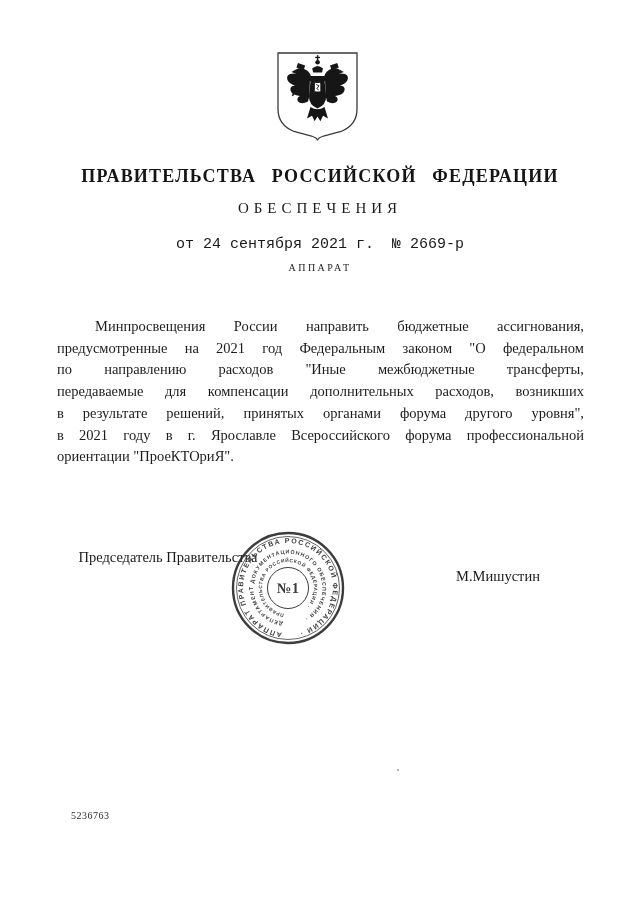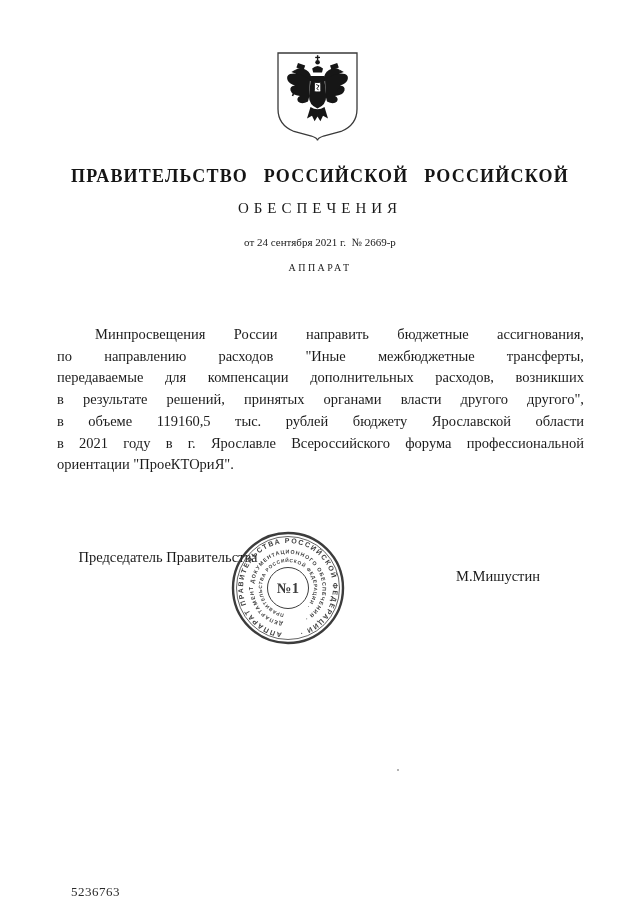--- a/index.html
+++ b/index.html
@@ -18,53 +18,53 @@
     font-size:18px;font-weight:bold;
     letter-spacing:1.2px;word-spacing:10px;
     color:#151515;
   }
   .doc-type{
     top:200px;
     font-size:15px;letter-spacing:5px;
   }
   .date-line{
     top:236px;
-    font-size:11px;
+    font-size:15px;
+    font-family:Liberation Mono, monospace;
   }
   .city{
     top:262px;
     font-size:10px;letter-spacing:2.5px;
   }
   .body-text{
     top:316px;left:57px;width:527px;
     font-size:14.5px;line-height:21.7px;
     color:#1c1c1c;
-    margin-top:8px;
   }
   .body-line{
     text-align:justify;
     text-align-last:justify;
     white-space:normal;
   }
   .body-line.first{padding-left:38px;}
   .body-line.last{text-align-last:left;}
   .sig-position{
     left:72px;top:547px;width:192px;
     font-size:14.5px;line-height:20px;
     text-align:center;
   }
   .sig-name{
     top:568px;left:423px;width:150px;
     font-size:14.5px;text-align:center;
   }
   .arms-svg{left:277px;top:52px;}
   .stamp-svg{left:230px;top:530px;opacity:0.93;}
   .serial{
-    left:71px;top:884px;
-    font-size:13px;letter-spacing:0.5px;color:#2a2a2a;text-align:center;
+    left:71px;top:810px;
+    font-size:10px;letter-spacing:0.5px;color:#2a2a2a;text-align:center;
   }
   .speck{
     left:397px;top:769px;width:2px;height:2px;
     background:#9a9a9a;border-radius:50%;
   }
 </style>
 </head>
 <body>
 
 <div class="page">
@@ -97,34 +97,34 @@
       <path d="M21,31 L15.5,44" stroke="#161616" stroke-width="1.6"></path>
       <circle cx="63.5" cy="38.5" r="2.8"></circle>
 
       <path d="M33.5,55 L30,66.5 L35,63.8 L37.6,69.2 L40.5,64.6 L43.4,69.2 L46,63.8 L51,66.5 L47.5,55 Q40.5,59.5 33.5,55 Z"></path>
 
       <rect x="37.4" y="30.5" width="6.4" height="9.4" rx="1.4" fill="#ffffff" stroke="#161616" stroke-width="0.9"></rect>
       <path d="M39.2,32.5 L42,33.8 L39.8,36.8 L41.6,37.8" stroke="#161616" stroke-width="0.9" fill="none"></path>
     </g>
   </svg>
 
-  <div class="abs centered org-name">ПРАВИТЕЛЬСТВО РОССИЙСКОЙ РОССИЙСКОЙ</div>
+  <div class="abs centered org-name">ПРАВИТЕЛЬСТВА РОССИЙСКОЙ ФЕДЕРАЦИИ</div>
 
   <div class="abs centered doc-type">ОБЕСПЕЧЕНИЯ</div>
 
   <div class="abs centered date-line">от 24 сентября 2021&nbsp;г. &nbsp;№&nbsp;2669-р</div>
 
   <div class="abs centered city">АППАРАТ</div>
 
   <div class="abs body-text">
     <div class="body-line first">Минпросвещения России направить бюджетные ассигнования,</div>
+    <div class="body-line">предусмотренные на 2021&nbsp;год Федеральным законом "О федеральном</div>
     <div class="body-line">по направлению расходов "Иные межбюджетные трансферты,</div>
     <div class="body-line">передаваемые для компенсации дополнительных расходов, возникших</div>
-    <div class="body-line">в результате решений, принятых органами власти другого другого",</div>
-    <div class="body-line">в объеме 119160,5&nbsp;тыс.&nbsp;рублей бюджету Ярославской области</div>
+    <div class="body-line">в результате решений, принятых органами форума другого уровня",</div>
     <div class="body-line">в 2021&nbsp;году в г.&nbsp;Ярославле Всероссийского форума профессиональной</div>
     <div class="body-line last">ориентации "ПроеКТОриЯ".</div>
   </div>
 
   <div class="abs sig-position">
     <div>Председатель Правительства</div>
   </div>
 
   <div class="abs sig-name">М.Мишустин</div>
 

